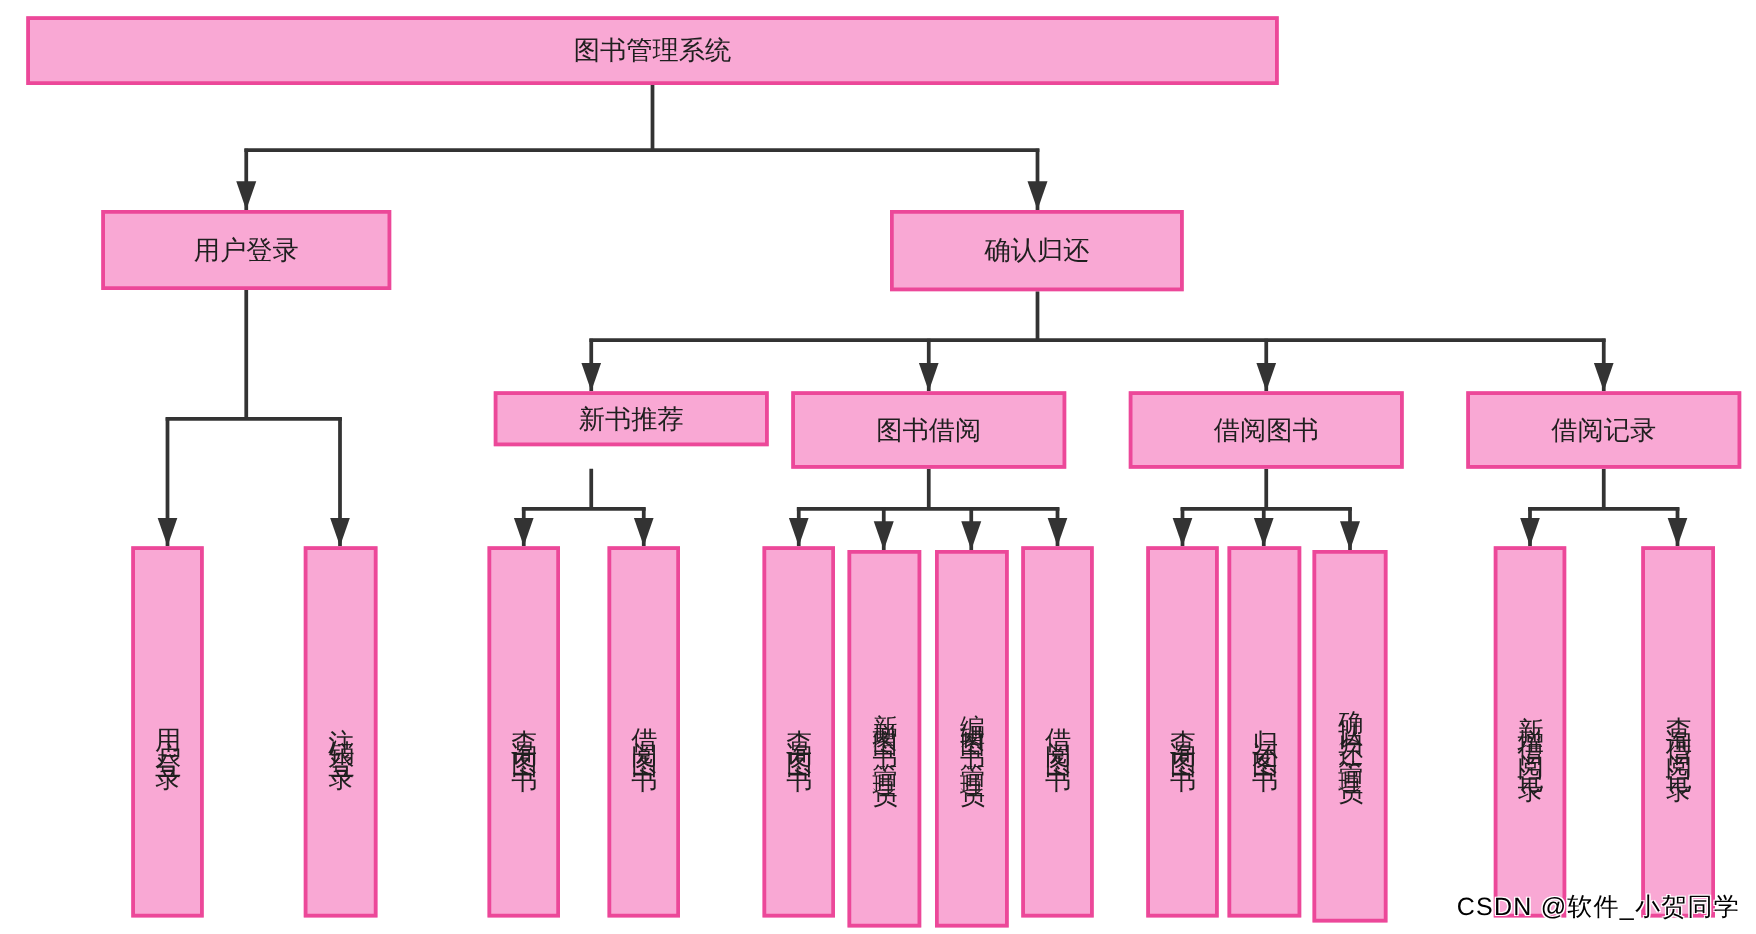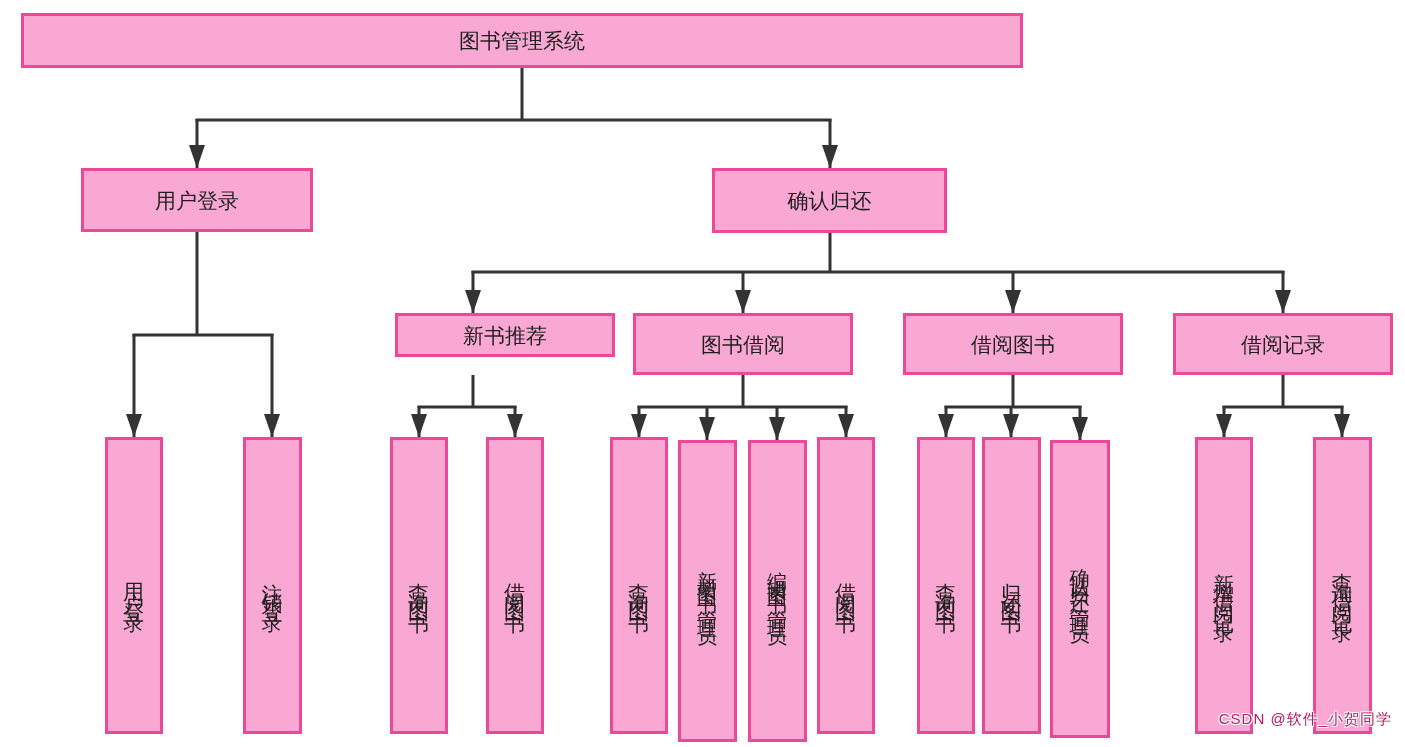--- a/index.html
+++ b/index.html
@@ -47,23 +47,23 @@
   .l-edit      {left:748px; top:440px;width:59px;height:302px;}
   .l-b2        {left:817px; top:437px;width:58px;height:297px;}
   .l-q3        {left:917px; top:437px;width:58px;height:297px;}
   .l-ret       {left:982px; top:437px;width:59px;height:297px;}
   .l-confirm   {left:1050px;top:440px;width:60px;height:298px;}
   .l-addrec    {left:1195px;top:437px;width:58px;height:297px;}
   .l-qrec      {left:1313px;top:437px;width:59px;height:297px;}
 
   .watermark{
     position:absolute;
-    right:13px;bottom:18px;
-    font-size:15px;
-    color:#be185d;
+    right:13px;bottom:8px;
+    font-size:20px;
+    color:#000000;
     letter-spacing:1px;
     white-space:nowrap;
     text-shadow:-1px -1px 0 #fff,1px -1px 0 #fff,-1px 1px 0 #fff,1px 1px 0 #fff;
   }
 </style>
 </head>
 <body>
 
 <div class="stage">
 

